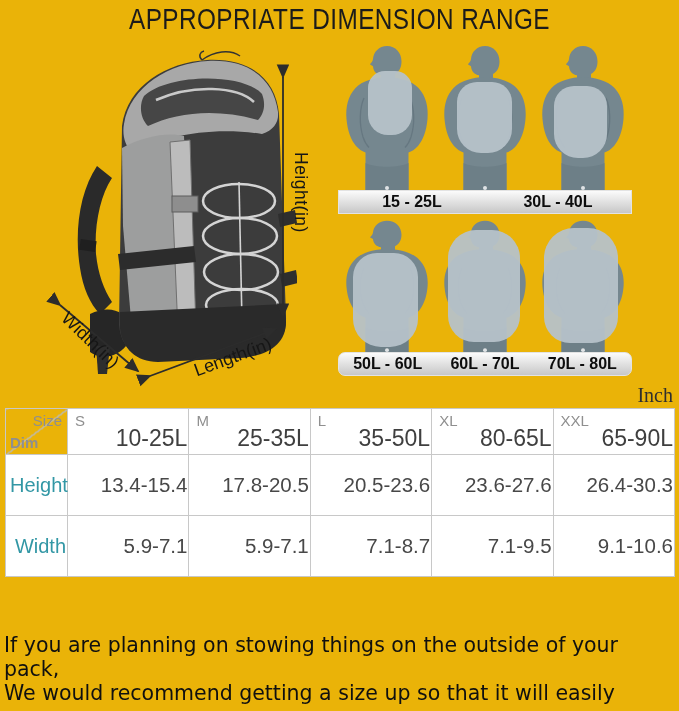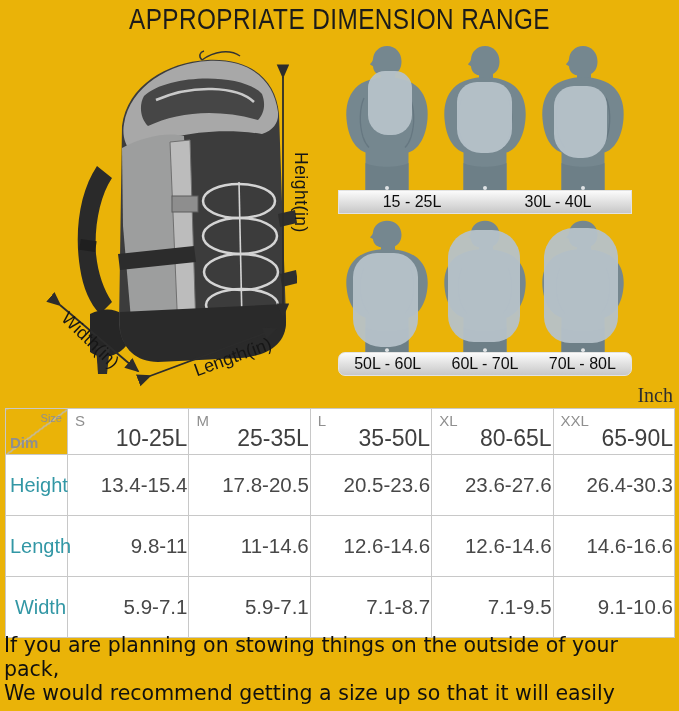--- a/index.html
+++ b/index.html
@@ -30,32 +30,32 @@
   .pack{position:absolute;background:#b6c2c9;opacity:.95;}
   .pack-1{left:30px;top:29px;width:44px;height:64px;border-radius:17px 17px 20px 20px;}
   .pack-2{left:21px;top:40px;width:55px;height:71px;border-radius:20px 20px 24px 24px;}
   .pack-3{left:20px;top:44px;width:53px;height:72px;border-radius:20px 20px 24px 24px;}
   .pack-4{left:15px;top:38px;width:65px;height:94px;border-radius:24px 24px 28px 28px;}
   .pack-5{left:12px;top:15px;width:72px;height:112px;border-radius:28px 28px 26px 26px;}
   .pack-6{left:10px;top:13px;width:74px;height:115px;border-radius:30px 30px 26px 26px;}
   .strip{position:absolute;left:0;width:294px;height:24px;display:flex;
          background:linear-gradient(#fbfbfb,#c7c7c7);border:1px solid #e3e3e3;box-sizing:border-box;}
   .strip-1{top:148px;} .strip-2{top:137px;border-radius:7px;}
-  .strip span{flex:1;text-align:center;font-size:16px;font-weight:400;color:#0d0d0d;line-height:22px;}
+  .strip span{flex:1;text-align:center;font-size:16px;font-weight:700;color:#0d0d0d;line-height:22px;}
   
   .unit{position:absolute;top:384px;right:6px;font-family:"Liberation Serif",serif;
         font-size:20px;color:#2f2f2f;}
   
   table.size-table{position:absolute;left:5px;top:408px;width:670px;border-collapse:collapse;
         table-layout:fixed;}
   .size-table td{border:1px solid #c8c8c8;background:#fff;}
   .size-table .hrow td{height:43px;position:relative;}
   .size-table .drow td{height:58px;text-align:right;font-size:20.5px;color:#484848;}
   td.corner{background:linear-gradient(to bottom right,transparent calc(50% - .7px),#b9b9b9 calc(50% - .7px),#b9b9b9 calc(50% + .7px),transparent calc(50% + .7px));}
-  .corner-size{position:absolute;top:3px;right:5px;font-size:11px;color:#8f8f8f;}
+  .corner-size{position:absolute;top:3px;right:5px;font-size:15px;color:#8f8f8f;}
   .corner-dim{position:absolute;bottom:3px;left:4px;font-size:15px;color:#8f8f8f;font-weight:bold;}
   .sz{position:absolute;top:3px;left:7px;font-size:15px;color:#8f8f8f;}
   .rng{display:block;text-align:right;padding-top:13px;padding-left:12px;
        font-size:23px;color:#3f3f3f;}
   .rowlabel{color:#3297a5 !important;font-size:20px !important;padding-left:4px;}
   
   .footer{position:absolute;left:4px;top:633px;width:674px;font-family:"DejaVu Sans",sans-serif;
           font-size:20.5px;line-height:1.17;color:#101010;white-space:pre-line;}
 </style>
 </head>
@@ -227,28 +227,20 @@
     </tr>
     <tr class="drow">
       <td class="rowlabel">Height</td>
       <td>13.4-15.4</td>
       <td>17.8-20.5</td>
       <td>20.5-23.6</td>
       <td>23.6-27.6</td>
       <td>26.4-30.3</td>
     </tr>
     <tr class="drow">
-      <td class="rowlabel">Length</td>
-      <td>9.8-11</td>
-      <td>11-14.6</td>
-      <td>12.6-14.6</td>
-      <td>12.6-14.6</td>
-      <td>14.6-16.6</td>
-    </tr>
-    <tr class="drow">
       <td class="rowlabel">Width</td>
       <td>5.9-7.1</td>
       <td>5.9-7.1</td>
       <td>7.1-8.7</td>
       <td>7.1-9.5</td>
       <td>9.1-10.6</td>
     </tr>
   </tbody>
     </table>
 

